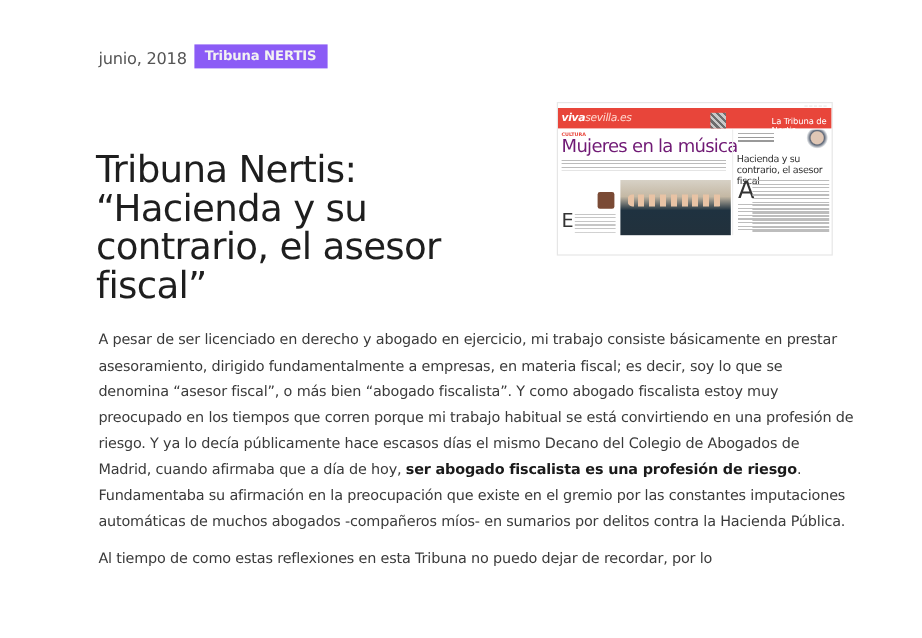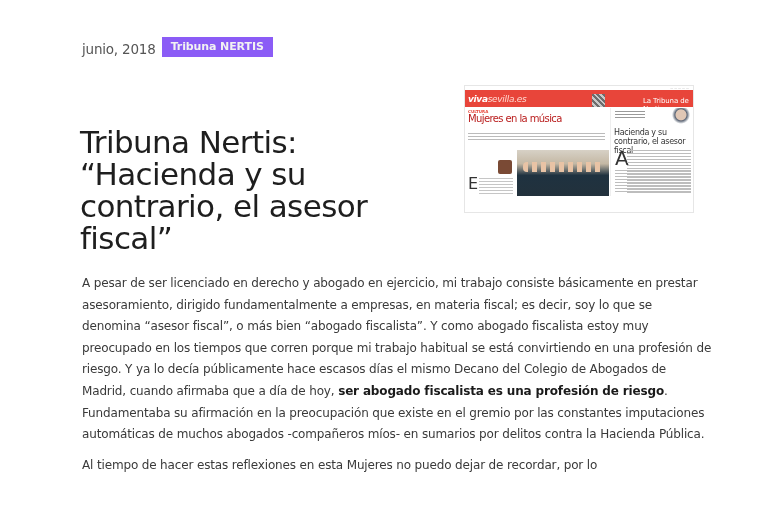--- a/index.html
+++ b/index.html
@@ -13,21 +13,21 @@
     .title { position: absolute; left: 80px; top: 92px; width: 340px; font-size: 31px; line-height: 32px; font-weight: normal; color: #1e1e1e; letter-spacing: -0.6px; margin-top: 34px; }
 
     .thumb { position: absolute; left: 464px; top: 85px; width: 230px; height: 128px; background: #fff; border: 1px solid #e6e6e6; overflow: hidden; }
     .np-header { position: absolute; left: 0; top: 4px; width: 100%; height: 17px; background: #e8453a; }
     .np-brand { position: absolute; left: 3px; top: 4px; font-size: 9px; font-style: italic; font-weight: bold; color: #fff; letter-spacing: -0.3px; }
     .np-brand .sub { color: #ffd9d0; font-weight: normal; }
     .np-qr { position: absolute; left: 127px; top: 4px; width: 13px; height: 13px; background: repeating-linear-gradient(45deg, #6d6d6d 0 2px, #c8c8c8 2px 4px); }
     .np-section { position: absolute; left: 146px; top: 7px; font-size: 7px; color: #fff; letter-spacing: -0.1px; margin-left: 32px; }
     .np-topline { position: absolute; right: 4px; top: 0px; font-size: 3px; color: #999; }
     .np-kicker { position: absolute; left: 3px; top: 23px; font-size: 4px; color: #e8453a; font-weight: bold; }
-    .np-headline { position: absolute; left: 3px; top: 27px; font-size: 10px; color: #b91c1c; letter-spacing: -0.6px; }
+    .np-headline { position: absolute; left: 3px; top: 27px; font-size: 15px; color: #701a75; letter-spacing: -0.6px; }
     .np-lede { position: absolute; left: 3px; top: 47px; width: 137px; height: 9px; background: repeating-linear-gradient(180deg, #bbb 0 1px, transparent 1px 3px); }
     .np-avatar-small { position: absolute; left: 33px; top: 74px; width: 14px; height: 14px; border-radius: 2px; background: #7a4a35; }
     .np-photo { position: absolute; left: 52px; top: 64px; width: 92px; height: 46px; background: linear-gradient(180deg, #d7d1c6 0%, #c4b8a4 30%, #1f3240 55%, #22313c 100%); }
     .np-photo::after { content: ""; position: absolute; left: 6px; top: 12px; width: 80px; height: 10px; background: repeating-linear-gradient(90deg, #e8c3a5 0 5px, transparent 5px 9px); border-radius: 4px; }
     .np-dropcap-left { position: absolute; left: 3px; top: 88px; font-size: 16px; color: #333; }
     .np-col-left-text { position: absolute; left: 14px; top: 92px; width: 34px; height: 16px; background: repeating-linear-gradient(180deg, #c6c6c6 0 1px, transparent 1px 3px); }
     .np-right { position: absolute; left: 145px; top: 22px; width: 84px; height: 88px; border-left: 1px solid #eee; }
     .np-author { position: absolute; left: 4px; top: 3px; width: 30px; height: 8px; background: repeating-linear-gradient(180deg, #999 0 1px, transparent 1px 3px); }
     .np-author-photo { position: absolute; right: 3px; top: 0px; width: 20px; height: 18px; background: radial-gradient(circle at 50% 38%, #e0c7b5 0 5px, #5c6676 6px, #fff 9px); }
     .np-right-headline { position: absolute; left: 3px; top: 20px; width: 80px; font-size: 8px; line-height: 9px; color: #333; letter-spacing: -0.3px; }
@@ -68,14 +68,14 @@
     <div class="np-author-photo"></div>
     <div class="np-right-headline">Hacienda y su contrario, el asesor fiscal</div>
     <div class="np-dropcap">A</div>
     <div class="np-right-text"></div>
     <div class="np-right-text2"></div>
   </div>
 </div>
 
 <div class="body-text">
   <p><span>A pesar de ser licenciado en derecho y abogado en ejercicio, mi trabajo consiste básicamente en prestar asesoramiento, dirigido fundamentalmente a empresas, en materia fiscal; es decir, soy lo que se denomina “asesor fiscal”, o más bien “abogado fiscalista”. Y como abogado fiscalista estoy muy preocupado en los tiempos que corren porque mi trabajo habitual se está convirtiendo en una profesión de riesgo. Y ya lo decía públicamente hace escasos días el mismo Decano del Colegio de Abogados de Madrid, cuando afirmaba que a día de hoy, </span><strong>ser abogado fiscalista es una profesión de riesgo</strong><span>. Fundamentaba su afirmación en la preocupación que existe en el gremio por las constantes imputaciones automáticas de muchos abogados -compañeros míos- en sumarios por delitos contra la Hacienda Pública.</span></p>
-  <p>Al tiempo de hacer estas reflexiones en esta Mujeres no puedo dejar de recordar, por lo</p>
+  <p>Al tiempo de como estas reflexiones en esta Tribuna no puedo dejar de recordar, por lo</p>
 </div>
 
 </body></html>

